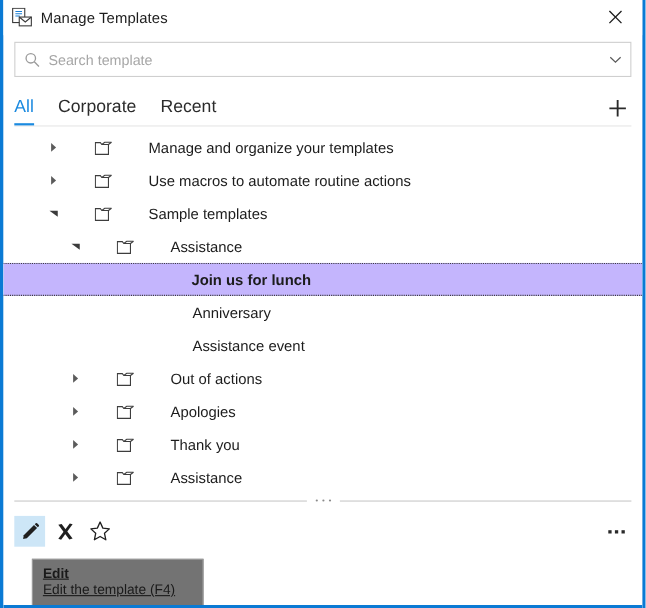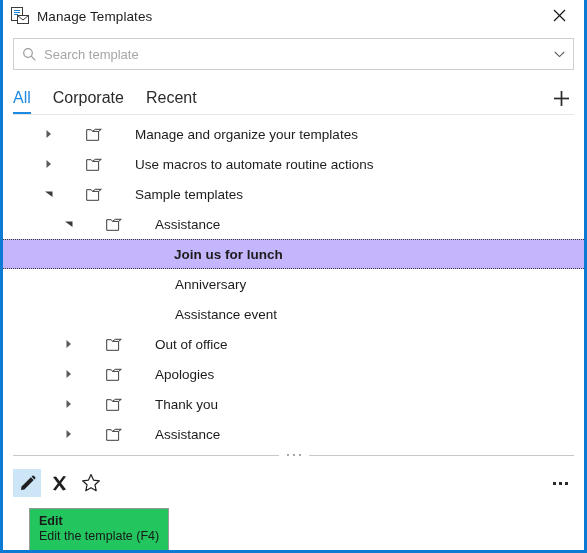--- a/index.html
+++ b/index.html
@@ -236,25 +236,26 @@
   .tool-more i {
     width: 3px; height: 3px;
     background: #2a2a2a;
     display: block;
   }
   
   .tooltip {
     position: absolute;
     left: 26px;
     top: 508px;
-    background: #22c55e;
+    background: #737373;
     border: 1px solid #9a9a9a;
     padding: 5px 9px 7px 9px;
     box-sizing: border-box;
-    width: 140px;
+    width: 156px;
+    text-decoration: underline;
   }
   .tooltip-title {
     font-size: 12.5px;
     font-weight: bold;
     color: #1a1a1a;
     margin-bottom: 1px;
   }
   .tooltip-desc {
     font-size: 12.5px;
     color: #1a1a1a;
@@ -410,21 +411,21 @@
             <path d="M1.5 1 L6 5 L1.5 9 Z" fill="#5b5b5b"></path>
           </svg>
         </div>
         <div class="folder-ico">
           <svg width="16" height="13" viewBox="0 0 16 13">
             <path d="M0.7 12.3 L0.7 1.7 L5.2 1.7 L6.6 3.4 L12.6 3.4 L12.6 12.3 Z" fill="none" stroke="#3d3d3d" stroke-width="1"></path>
             <path d="M12.6 3.4 L15.3 1.3" fill="none" stroke="#3d3d3d" stroke-width="1"></path>
             <path d="M6.6 3.4 L9.2 1.3 L15.3 1.3" fill="none" stroke="#3d3d3d" stroke-width="1"></path>
           </svg>
         </div>
-        <div class="node-label">Out of office</div>
+        <div class="node-label">Out of actions</div>
       </div>
       <div class="node">
         <div style="width: 30px; flex: 0 0 auto;"></div>
         <div class="twisty">
           <svg width="8" height="10" viewBox="0 0 8 10">
             <path d="M1.5 1 L6 5 L1.5 9 Z" fill="#5b5b5b"></path>
           </svg>
         </div>
         <div class="folder-ico">
           <svg width="16" height="13" viewBox="0 0 16 13">

